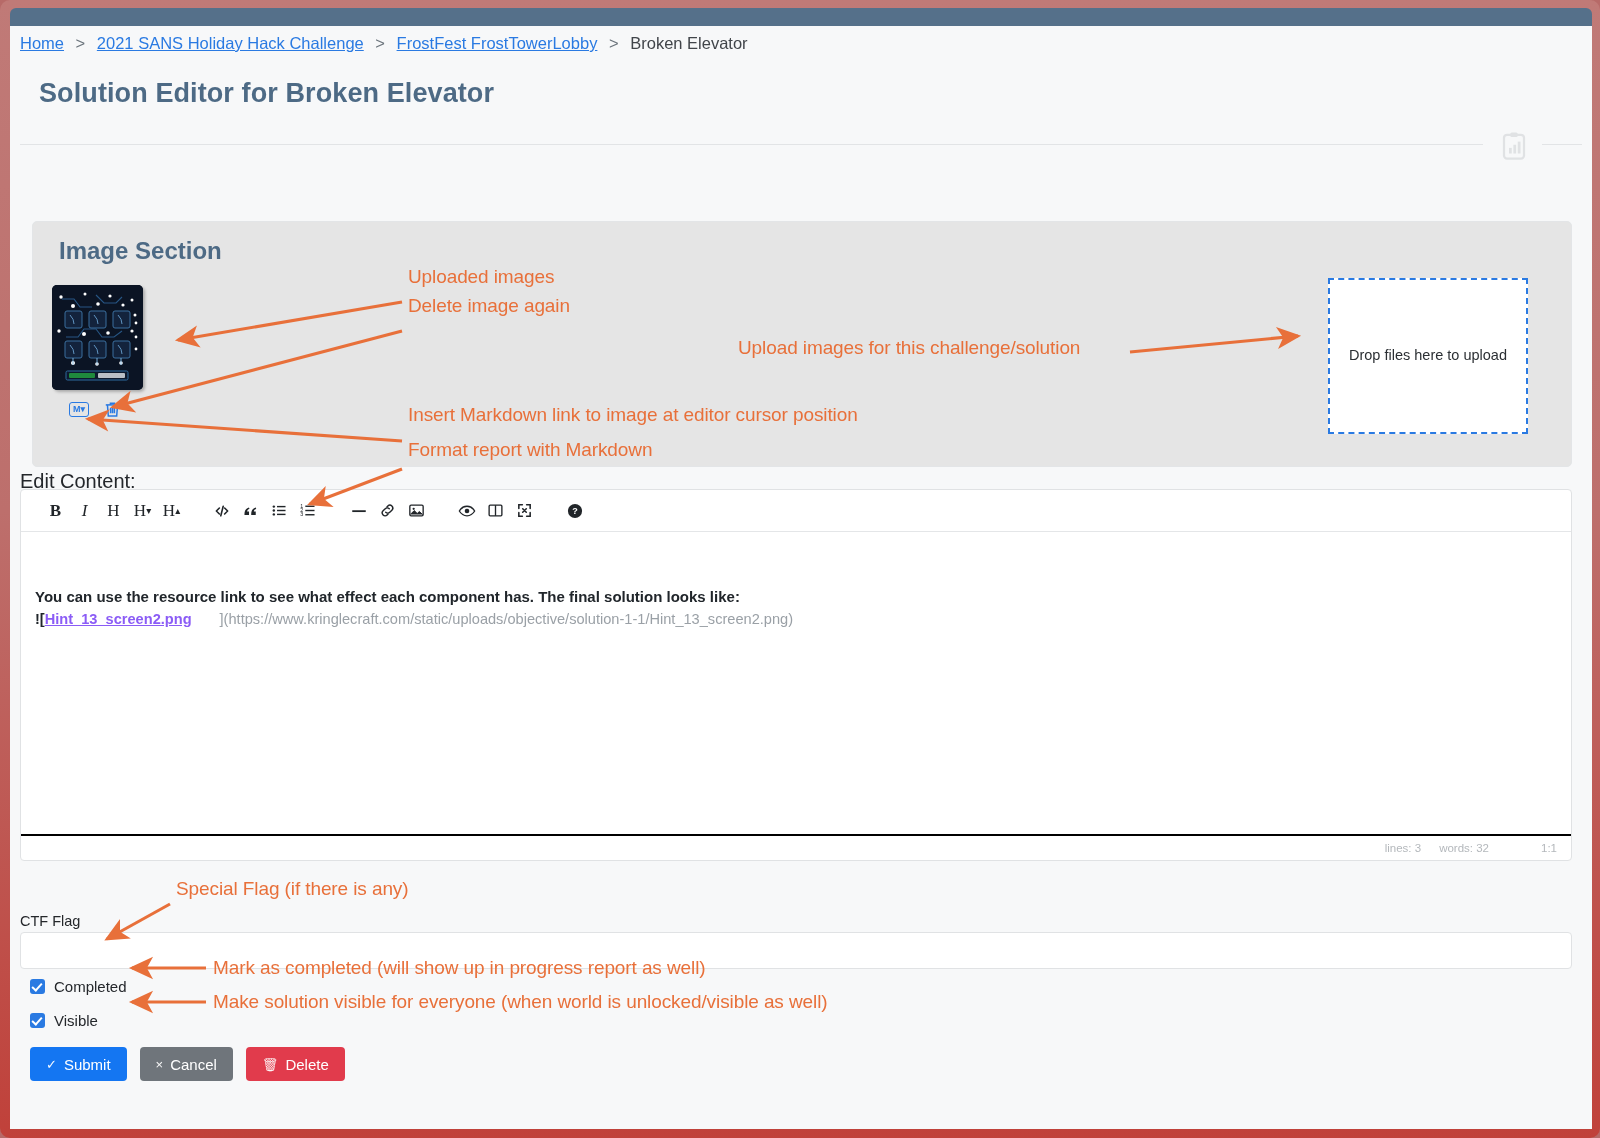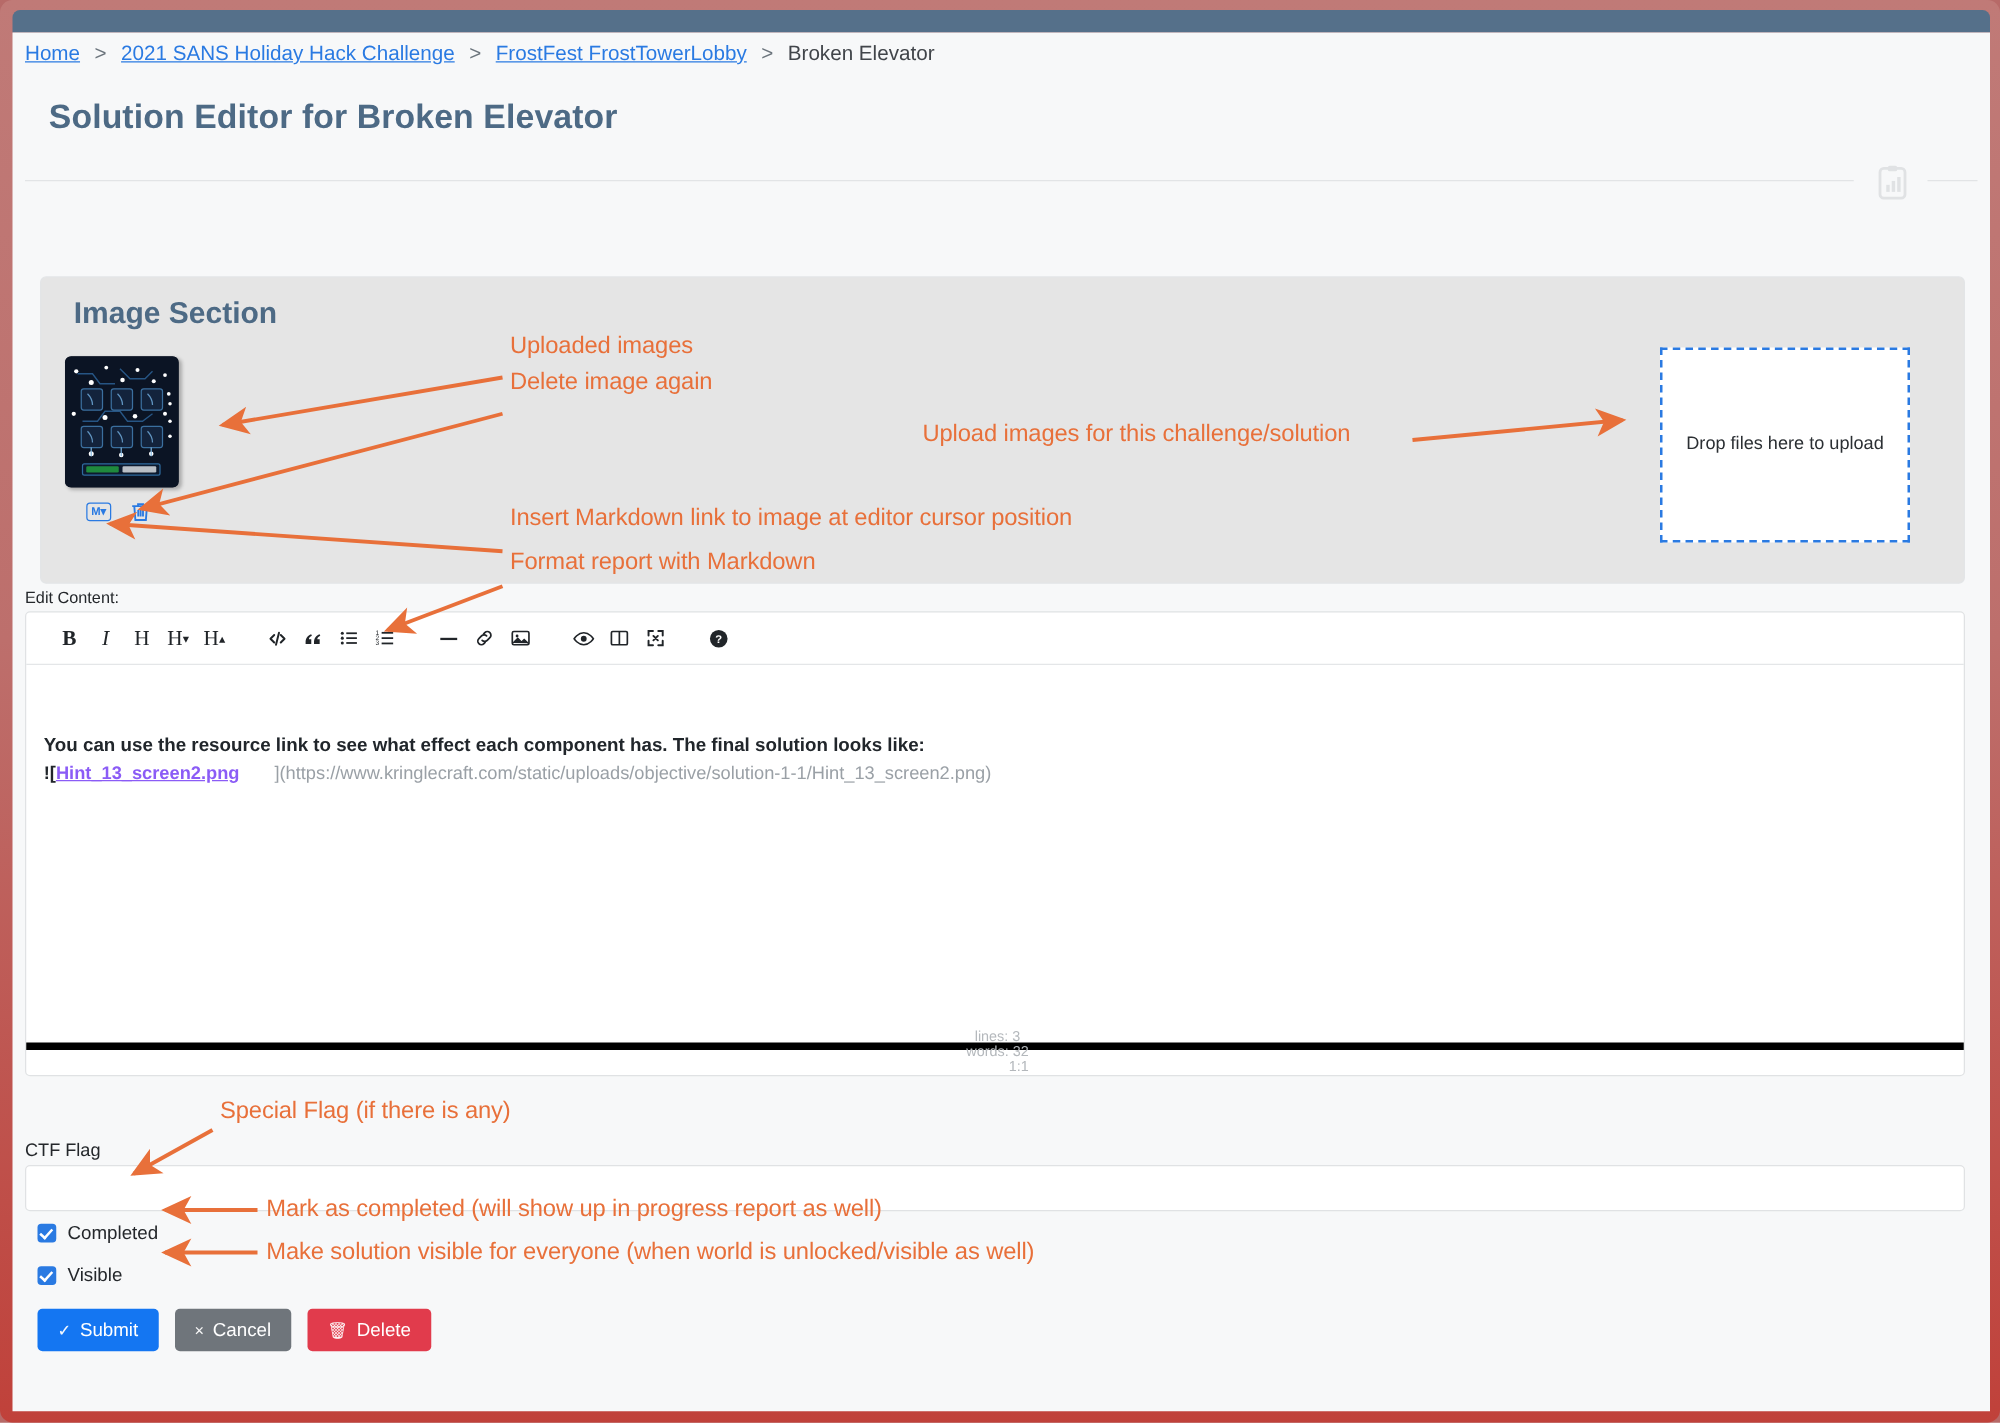--- a/index.html
+++ b/index.html
@@ -144,21 +144,21 @@
     text-align: center;
     font-size: 14.5px; color: #2b2f33;
     line-height: 1.75;
     cursor: pointer;
   }
 
   
   #edit-label {
     position: absolute;
     left: 10px; top: 444px;
-    font-size: 13px; color: #24272b;
+    font-size: 20px; color: #24272b;
   }
   #editor {
     position: absolute;
     left: 10px; top: 463px;
     width: 1552px; height: 372px;
     background: #ffffff;
     border: 1px solid #e0e2e4;
     border-radius: 4px;
   }
   #toolbar {
@@ -195,24 +195,24 @@
   .ed-line.l1 { color: #21262b; font-weight: 700; font-family: "Liberation Sans", sans-serif; font-size: 15px; margin-top: 40px; }
   .ed-line.l2 { font-family: "Liberation Sans", sans-serif; font-size: 14.6px; }
   .md-bang  { color: #21262b; font-weight: 700; }
   .md-link  { color: #8b5cf6; font-weight: 700; text-decoration: underline; }
   .md-url   { color: #9aa0a6; padding-left: 28px; }
 
   #editor-status {
     position: absolute;
     left: 0; right: 0; bottom: 0;
     height: 26px;
-    border-top: 6px solid #000000;
+    border-top: 2px solid #000000;
     display: flex; align-items: center; justify-content: flex-end;
     padding-right: 14px;
-    font-size: 11.5px; color: #b4b8bc; flex-direction: column;
+    font-size: 11.5px; color: #b4b8bc;
   }
   #editor-status .st { margin-left: 18px; }
   #editor-status .st.pos { margin-left: 52px; }
 
   
   #ctf-label {
     position: absolute;
     left: 10px; top: 887px;
     font-size: 14.5px; color: #24272b;
   }

